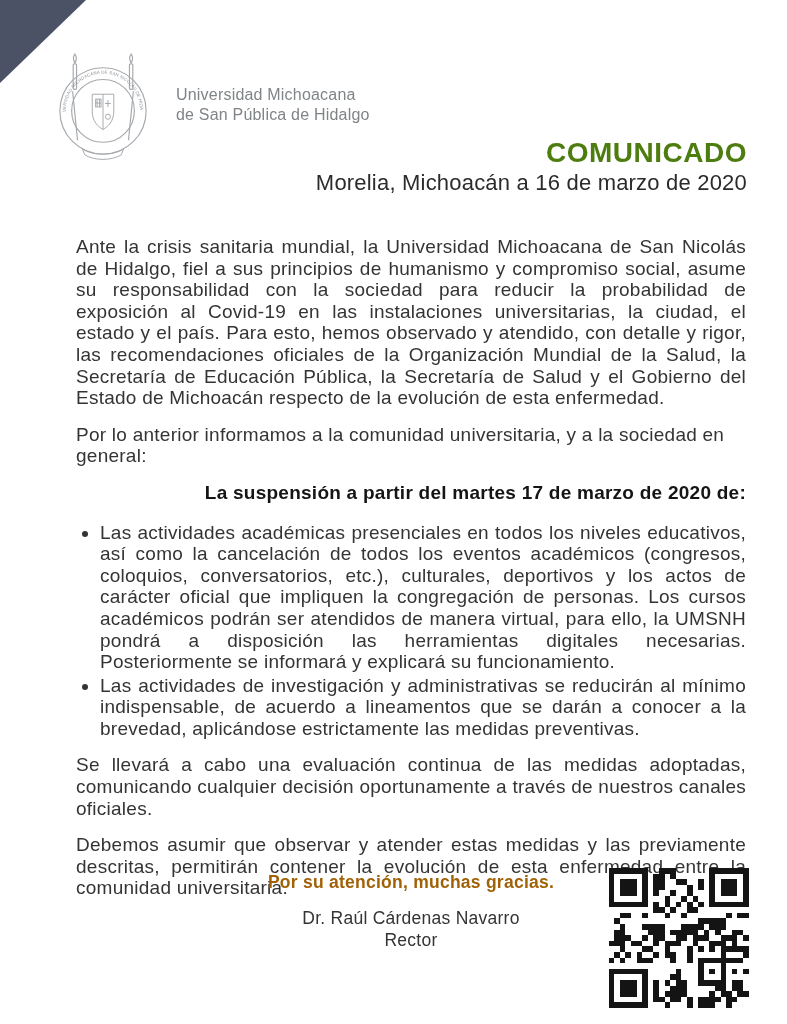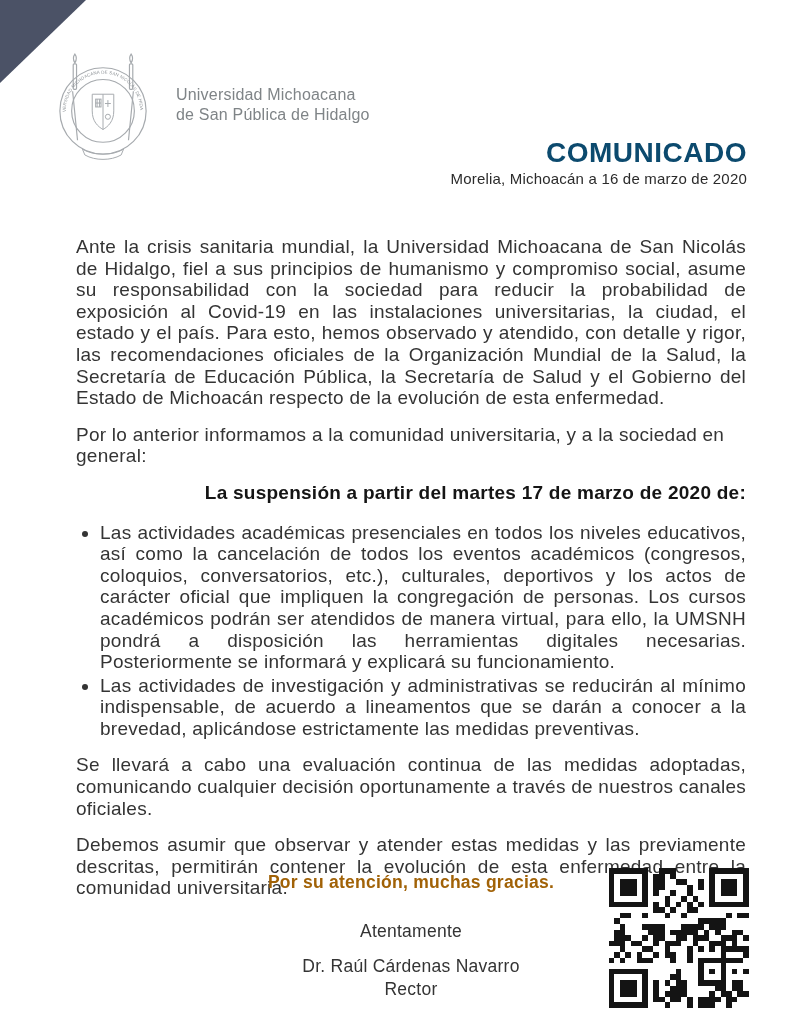--- a/index.html
+++ b/index.html
@@ -26,25 +26,25 @@
     margin-left:24px;
     color:#7f8487;
     font-size:16px;line-height:20px;
     letter-spacing:.2px;
   }
   .header-right{
     position:absolute;top:139px;right:40px;
     text-align:right;
   }
   .doc-title{
-    font-size:28px;font-weight:700;color:#0c4a6e;
+    font-size:28px;font-weight:700;color:#4d7c0f;
     letter-spacing:.5px;line-height:28px;
   }
   .dateline{
-    font-size:15px;color:#2b2b2b;margin-top:3px;letter-spacing:.2px;
+    font-size:22px;color:#2b2b2b;margin-top:3px;letter-spacing:.2px;
   }
   .content{
     position:absolute;top:236px;left:76px;width:670px;
     font-size:19px;line-height:21.6px;letter-spacing:.25px;
     color:#343434;
   }
   .para{text-align:justify;margin:0 0 15px 0;}
   .para-left{text-align:left;margin:0 0 15px 0;}
   .suspension-heading{
     font-weight:700;text-align:right;color:#151515;
@@ -130,21 +130,20 @@
     <ul class="bullet-list">
       <li>Las actividades académicas presenciales en todos los niveles educativos, así como la cancelación de todos los eventos académicos (congresos, coloquios, conversatorios, etc.), culturales, deportivos y los actos de carácter oficial que impliquen la congregación de personas. Los cursos académicos podrán ser atendidos de manera virtual, para ello, la UMSNH pondrá a disposición las herramientas digitales necesarias. Posteriormente se informará y explicará su funcionamiento.</li>
       <li>Las actividades de investigación y administrativas se reducirán al mínimo indispensable, de acuerdo a lineamentos que se darán a conocer a la brevedad, aplicándose estrictamente las medidas preventivas.</li>
     </ul>
     <p class="para">Se llevará a cabo una evaluación continua de las medidas adoptadas, comunicando cualquier decisión oportunamente a través de nuestros canales oficiales.</p>
     <p class="para">Debemos asumir que observar y atender estas medidas y las previamente descritas, permitirán contener la evolución de esta enfermedad entre la comunidad universitaria.</p>
   </div>
 
   <div class="closing">
     <div class="thanks-line">Por su atención, muchas gracias.</div>
-    <div class="salutation">Atentamente</div>
     <div class="signer-name">Dr. Raúl Cárdenas Navarro</div>
     <div class="signer-title">Rector</div>
   </div>
 
   <div class="qr">
       <svg viewBox="0 0 25 25" shape-rendering="crispEdges" xmlns="http://www.w3.org/2000/svg">
         <g fill="#141414">
           <rect x="0" y="0" width="1" height="1"></rect>
           <rect x="1" y="0" width="1" height="1"></rect>
           <rect x="2" y="0" width="1" height="1"></rect>

